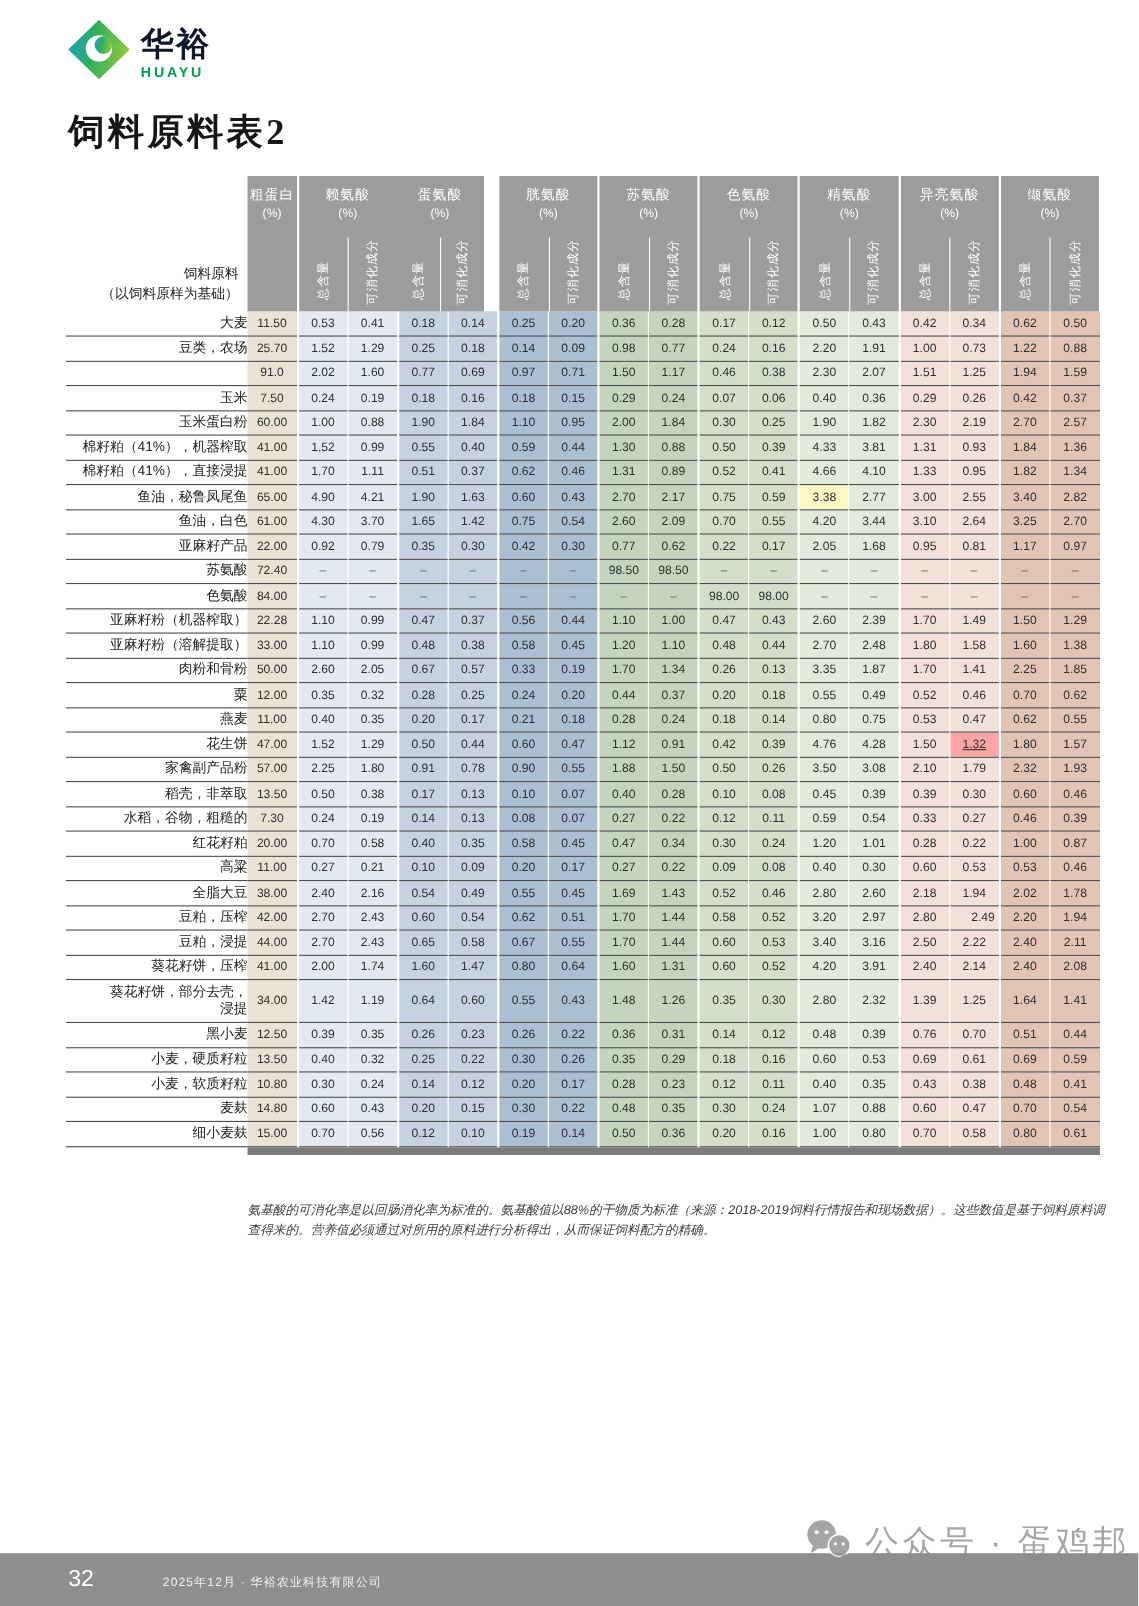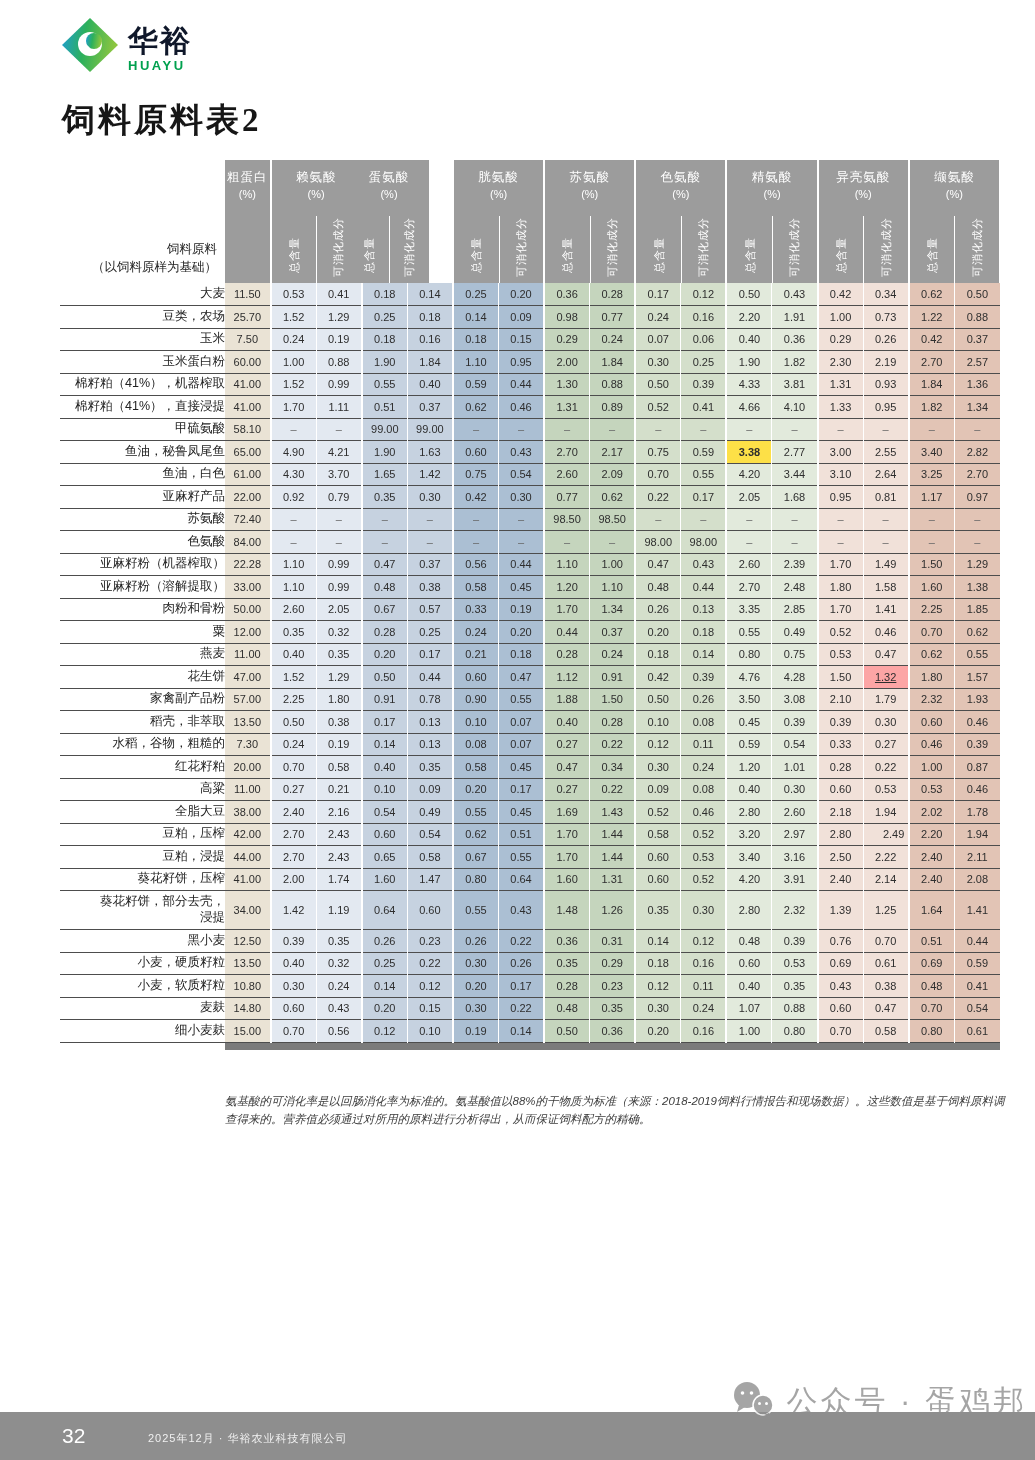--- a/index.html
+++ b/index.html
@@ -101,21 +101,21 @@
           <div class="th-subwrap">
             <div class="subcell first">
               <span class="vt">总含量</span>
             </div>
             <div class="subcell">
               <span class="vt">可消化成分</span>
             </div>
             <div class="mid"></div>
           </div>
         </div>
-        <div class="th-group" style="left: 124px; width: 80px;">
+        <div class="th-group" style="left: 135px; width: 80px;">
           <span class="gtitle">蛋氨酸</span>
           <span class="gunit">(%)</span>
           <div class="th-subwrap">
             <div class="subcell first">
               <span class="vt">总含量</span>
             </div>
             <div class="subcell">
               <span class="vt">可消化成分</span>
             </div>
             <div class="mid"></div>
@@ -257,20 +257,40 @@
           <td class="num gb" style="background: rgb(212, 223, 203);">0.24</td>
           <td class="num cb" style="background: rgb(212, 223, 203);">0.16</td>
           <td class="num gb" style="background: rgb(226, 234, 220);">2.20</td>
           <td class="num cb" style="background: rgb(226, 234, 220);">1.91</td>
           <td class="num gb" style="background: rgb(241, 225, 217);">1.00</td>
           <td class="num cb" style="background: rgb(241, 225, 217);">0.73</td>
           <td class="num gb" style="background: rgb(226, 196, 181);">1.22</td>
           <td class="num cb" style="background: rgb(226, 196, 181);">0.88</td>
         </tr>
         <tr>
+          <td class="lbl"></td>
+          <td class="num" style="background: rgb(234, 227, 213);">91.0</td>
+          <td class="num gb" style="background: rgb(227, 233, 241);">2.02</td>
+          <td class="num cb" style="background: rgb(227, 233, 241);">1.60</td>
+          <td class="num gb" style="background: rgb(198, 210, 224);">0.77</td>
+          <td class="num cb" style="background: rgb(198, 210, 224);">0.69</td>
+          <td class="num gb" style="background: rgb(171, 191, 211);">0.97</td>
+          <td class="num cb" style="background: rgb(171, 191, 211);">0.71</td>
+          <td class="num gb" style="background: rgb(197, 213, 189);">1.50</td>
+          <td class="num cb" style="background: rgb(197, 213, 189);">1.17</td>
+          <td class="num gb" style="background: rgb(212, 223, 203);">0.46</td>
+          <td class="num cb" style="background: rgb(212, 223, 203);">0.38</td>
+          <td class="num gb" style="background: rgb(226, 234, 220);">2.30</td>
+          <td class="num cb" style="background: rgb(226, 234, 220);">2.07</td>
+          <td class="num gb" style="background: rgb(241, 225, 217);">1.51</td>
+          <td class="num cb" style="background: rgb(241, 225, 217);">1.25</td>
+          <td class="num gb" style="background: rgb(226, 196, 181);">1.94</td>
+          <td class="num cb" style="background: rgb(226, 196, 181);">1.59</td>
+        </tr>
+        <tr>
           <td class="lbl">玉米</td>
           <td class="num" style="background: rgb(234, 227, 213);">7.50</td>
           <td class="num gb" style="background: rgb(227, 233, 241);">0.24</td>
           <td class="num cb" style="background: rgb(227, 233, 241);">0.19</td>
           <td class="num gb" style="background: rgb(198, 210, 224);">0.18</td>
           <td class="num cb" style="background: rgb(198, 210, 224);">0.16</td>
           <td class="num gb" style="background: rgb(171, 191, 211);">0.18</td>
           <td class="num cb" style="background: rgb(171, 191, 211);">0.15</td>
           <td class="num gb" style="background: rgb(197, 213, 189);">0.29</td>
           <td class="num cb" style="background: rgb(197, 213, 189);">0.24</td>
@@ -337,53 +357,33 @@
           <td class="num gb" style="background: rgb(212, 223, 203);">0.52</td>
           <td class="num cb" style="background: rgb(212, 223, 203);">0.41</td>
           <td class="num gb" style="background: rgb(226, 234, 220);">4.66</td>
           <td class="num cb" style="background: rgb(226, 234, 220);">4.10</td>
           <td class="num gb" style="background: rgb(241, 225, 217);">1.33</td>
           <td class="num cb" style="background: rgb(241, 225, 217);">0.95</td>
           <td class="num gb" style="background: rgb(226, 196, 181);">1.82</td>
           <td class="num cb" style="background: rgb(226, 196, 181);">1.34</td>
         </tr>
         <tr>
-          <td class="lbl">甲硫氨酸</td>
-          <td class="num" style="background: rgb(234, 227, 213);">58.10</td>
-          <td class="num dash gb" style="background: rgb(227, 233, 241);">–</td>
-          <td class="num dash cb" style="background: rgb(227, 233, 241);">–</td>
-          <td class="num gb" style="background: rgb(198, 210, 224);">99.00</td>
-          <td class="num cb" style="background: rgb(198, 210, 224);">99.00</td>
-          <td class="num dash gb" style="background: rgb(171, 191, 211);">–</td>
-          <td class="num dash cb" style="background: rgb(171, 191, 211);">–</td>
-          <td class="num dash gb" style="background: rgb(197, 213, 189);">–</td>
-          <td class="num dash cb" style="background: rgb(197, 213, 189);">–</td>
-          <td class="num dash gb" style="background: rgb(212, 223, 203);">–</td>
-          <td class="num dash cb" style="background: rgb(212, 223, 203);">–</td>
-          <td class="num dash gb" style="background: rgb(226, 234, 220);">–</td>
-          <td class="num dash cb" style="background: rgb(226, 234, 220);">–</td>
-          <td class="num dash gb" style="background: rgb(241, 225, 217);">–</td>
-          <td class="num dash cb" style="background: rgb(241, 225, 217);">–</td>
-          <td class="num dash gb" style="background: rgb(226, 196, 181);">–</td>
-          <td class="num dash cb" style="background: rgb(226, 196, 181);">–</td>
-        </tr>
-        <tr>
           <td class="lbl">鱼油，秘鲁凤尾鱼</td>
           <td class="num" style="background: rgb(234, 227, 213);">65.00</td>
           <td class="num gb" style="background: rgb(227, 233, 241);">4.90</td>
           <td class="num cb" style="background: rgb(227, 233, 241);">4.21</td>
           <td class="num gb" style="background: rgb(198, 210, 224);">1.90</td>
           <td class="num cb" style="background: rgb(198, 210, 224);">1.63</td>
           <td class="num gb" style="background: rgb(171, 191, 211);">0.60</td>
           <td class="num cb" style="background: rgb(171, 191, 211);">0.43</td>
           <td class="num gb" style="background: rgb(197, 213, 189);">2.70</td>
           <td class="num cb" style="background: rgb(197, 213, 189);">2.17</td>
           <td class="num gb" style="background: rgb(212, 223, 203);">0.75</td>
           <td class="num cb" style="background: rgb(212, 223, 203);">0.59</td>
-          <td class="num gb" style="background: #fde047; font-weight: bold;">3.38</td>
+          <td class="num gb" style="background: #fef9c3;">3.38</td>
           <td class="num cb" style="background: rgb(226, 234, 220);">2.77</td>
           <td class="num gb" style="background: rgb(241, 225, 217);">3.00</td>
           <td class="num cb" style="background: rgb(241, 225, 217);">2.55</td>
           <td class="num gb" style="background: rgb(226, 196, 181);">3.40</td>
           <td class="num cb" style="background: rgb(226, 196, 181);">2.82</td>
         </tr>
         <tr>
           <td class="lbl">鱼油，白色</td>
           <td class="num" style="background: rgb(234, 227, 213);">61.00</td>
           <td class="num gb" style="background: rgb(227, 233, 241);">4.30</td>
@@ -510,21 +510,21 @@
           <td class="num cb" style="background: rgb(227, 233, 241);">2.05</td>
           <td class="num gb" style="background: rgb(198, 210, 224);">0.67</td>
           <td class="num cb" style="background: rgb(198, 210, 224);">0.57</td>
           <td class="num gb" style="background: rgb(171, 191, 211);">0.33</td>
           <td class="num cb" style="background: rgb(171, 191, 211);">0.19</td>
           <td class="num gb" style="background: rgb(197, 213, 189);">1.70</td>
           <td class="num cb" style="background: rgb(197, 213, 189);">1.34</td>
           <td class="num gb" style="background: rgb(212, 223, 203);">0.26</td>
           <td class="num cb" style="background: rgb(212, 223, 203);">0.13</td>
           <td class="num gb" style="background: rgb(226, 234, 220);">3.35</td>
-          <td class="num cb" style="background: rgb(226, 234, 220);">2.85</td>
+          <td class="num cb" style="background: rgb(226, 234, 220);">1.87</td>
           <td class="num gb" style="background: rgb(241, 225, 217);">1.70</td>
           <td class="num cb" style="background: rgb(241, 225, 217);">1.41</td>
           <td class="num gb" style="background: rgb(226, 196, 181);">2.25</td>
           <td class="num cb" style="background: rgb(226, 196, 181);">1.85</td>
         </tr>
         <tr>
           <td class="lbl">粟</td>
           <td class="num" style="background: rgb(234, 227, 213);">12.00</td>
           <td class="num gb" style="background: rgb(227, 233, 241);">0.35</td>
           <td class="num cb" style="background: rgb(227, 233, 241);">0.32</td>

